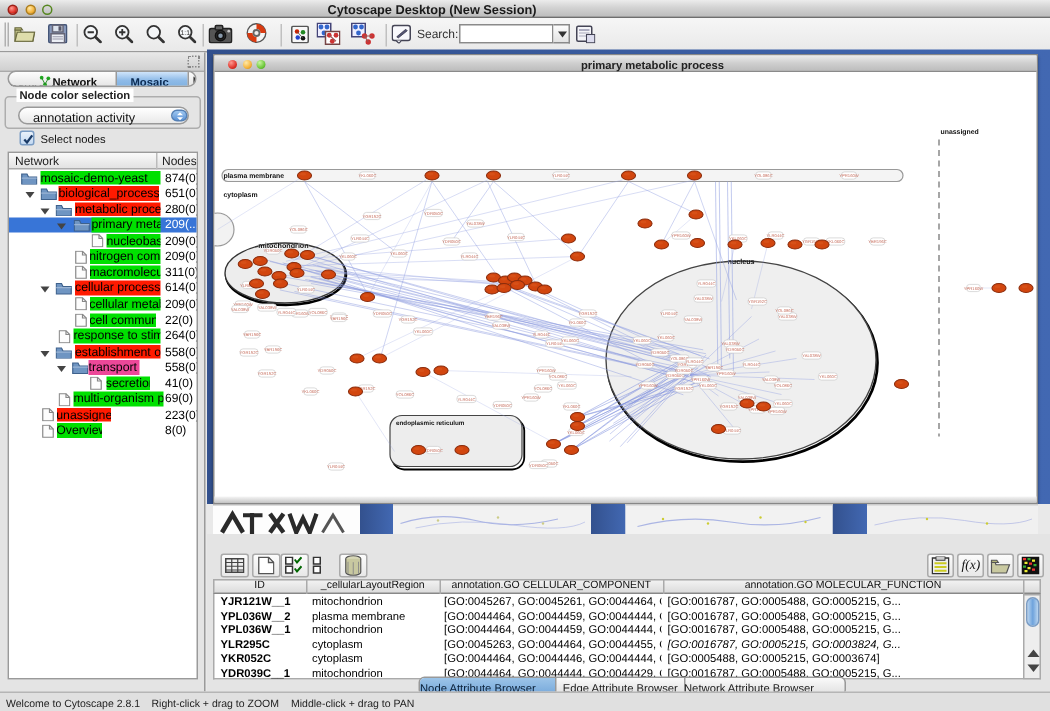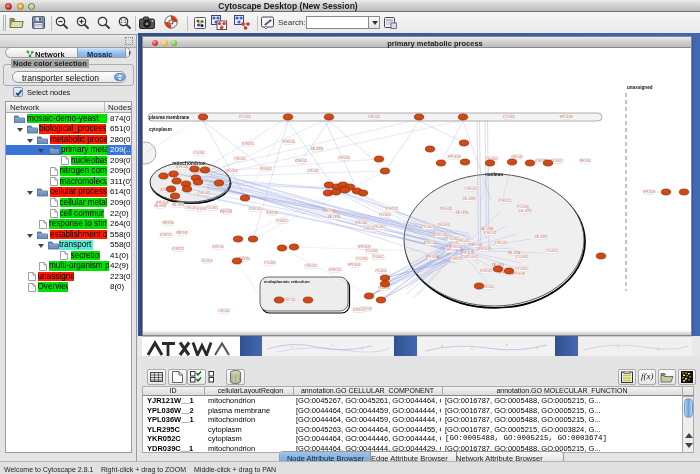--- a/index.html
+++ b/index.html
@@ -129,23 +129,23 @@
         <circle cx="4.5" cy="7" r="1.4" fill="#2a2"></circle>
         <line x1="2" y1="2" x2="4.5" y2="7" stroke="#282" stroke-width="0.7"></line>
         <line x1="7" y1="2.5" x2="4.5" y2="7" stroke="#282" stroke-width="0.7"></line>
       </svg>
 <div class="abs" style="left:29px;top:2px;font-size:7.5px;font-weight:bold;color:#111;">Network</div>
 <div class="abs" style="left:71px;top:0;width:49px;height:11px;background:linear-gradient(#cfe4fa,#8fbbe8 50%,#7caede);border-left:1px solid #9a9a9a;border-right:1px solid #9a9a9a;"></div>
 <div class="abs" style="left:81px;top:2px;font-size:7.5px;font-weight:bold;color:#0a2a52;">Mosaic</div>
 <div class="abs" style="left:123px;top:2.5px;width:0;height:0;border-top:3px solid transparent;border-bottom:3px solid transparent;border-left:5px solid #222;"></div>
 </div>
 <div class="abs" style="left:3px;top:29px;width:131px;height:22px;border:1px solid #adadad;border-radius:3px;"></div>
-<div class="abs" style="left:11px;top:24px;background:#a3a3a3;padding:0 2px;font-size:7.5px;font-weight:bold;color:#222;">Node color selection</div>
+<div class="abs" style="left:11px;top:24px;background:#ffffff;padding:0 2px;font-size:7.5px;font-weight:bold;color:#222;">Node color selection</div>
 <div class="abs" style="left:12px;top:36px;width:114px;height:12px;background:linear-gradient(#ffffff,#e9e9e9);border:1px solid #999;border-radius:6px;">
-<div class="abs" style="left:9px;top:1px;font-size:8.5px;color:#111;">transporter selection</div>
+<div class="abs" style="left:9px;top:1px;font-size:8.5px;color:#111;">annotation activity</div>
 <div class="abs" style="left:101px;top:1px;width:11px;height:8px;background:linear-gradient(#9ec7f0,#5f95d8);border-radius:4px;border:0.5px solid #5580b5;">
 <svg width="10" height="7" viewBox="0 0 10 7">
           <path d="M5 0.8 L7 2.8 L3 2.8 Z" fill="#fff"></path>
           <path d="M5 6.2 L7 4.2 L3 4.2 Z" fill="#fff"></path>
         </svg>
 </div>
     </div>
 <div class="abs" style="left:13px;top:52px;width:10px;height:10px;background:linear-gradient(#eaf2fb,#c3d9f2);border:1px solid #7a9cc4;border-radius:2px;">
 <svg width="10" height="10" viewBox="0 0 10 10">
         <path d="M2.2 5 L4 7 L7.5 2.2" fill="none" stroke="#1a3a66" stroke-width="1.5"></path>
@@ -234,34 +234,34 @@
         <path d="M0.5 2 L0.5 8 L10.5 8 L10.5 3 L5 3 L4 1 L0.5 1 Z" fill="#6f95c2" stroke="#3e618c" stroke-width="0.8"></path>
         <path d="M0.5 3.8 L10.5 3.8" stroke="#9ab4d4" stroke-width="0.8"></path>
       </svg>
 <div class="abs" style="left:44px;top:127.66000000000001px;width:57px;height:9.5px;background:#ff1a00;overflow:hidden;white-space:nowrap;font-size:8.2px;color:#000;line-height:9.5px;">establishment of lo</div>
 <div class="abs" style="left:104px;top:127.66000000000001px;font-size:8px;color:#000;line-height:9.5px;">558(0)</div>
 <div class="abs" style="left:32px;top:142.22px;width:0;height:0;border-left:3.5px solid transparent;border-right:3.5px solid transparent;border-top:4.5px solid #444;"></div>
 <svg class="abs" style="left:42px;top:139.22px" width="11" height="8.5" viewBox="0 0 11 8.5">
         <path d="M0.5 2 L0.5 8 L10.5 8 L10.5 3 L5 3 L4 1 L0.5 1 Z" fill="#6f95c2" stroke="#3e618c" stroke-width="0.8"></path>
         <path d="M0.5 3.8 L10.5 3.8" stroke="#9ab4d4" stroke-width="0.8"></path>
       </svg>
-<div class="abs" style="left:53px;top:138.22px;width:34px;height:9.5px;background:#5eead4;overflow:hidden;white-space:nowrap;font-size:8.2px;color:#000;line-height:9.5px;">transport</div>
+<div class="abs" style="left:53px;top:138.22px;width:34px;height:9.5px;background:#ec4899;overflow:hidden;white-space:nowrap;font-size:8.2px;color:#000;line-height:9.5px;">transport</div>
 <div class="abs" style="left:104px;top:138.22px;font-size:8px;color:#000;line-height:9.5px;">558(0)</div>
 <svg class="abs" style="left:54px;top:149.28px" width="8" height="9" viewBox="0 0 8 9">
         <path d="M0.5 0.5 L5 0.5 L7.5 3 L7.5 8.5 L0.5 8.5 Z" fill="#fdfdfd" stroke="#888" stroke-width="0.8"></path>
         <path d="M5 0.5 L5 3 L7.5 3" fill="none" stroke="#888" stroke-width="0.8"></path>
       </svg>
 <div class="abs" style="left:64.5px;top:148.78px;width:29.5px;height:9.5px;background:#00e000;overflow:hidden;white-space:nowrap;font-size:8.2px;color:#000;line-height:9.5px;">secretion</div>
 <div class="abs" style="left:104px;top:148.78px;font-size:8px;color:#000;line-height:9.5px;">41(0)</div>
 <svg class="abs" style="left:33px;top:159.84px" width="8" height="9" viewBox="0 0 8 9">
         <path d="M0.5 0.5 L5 0.5 L7.5 3 L7.5 8.5 L0.5 8.5 Z" fill="#fdfdfd" stroke="#888" stroke-width="0.8"></path>
         <path d="M5 0.5 L5 3 L7.5 3" fill="none" stroke="#888" stroke-width="0.8"></path>
       </svg>
 <div class="abs" style="left:43px;top:159.34px;width:60px;height:9.5px;background:#00e000;overflow:hidden;white-space:nowrap;font-size:8.2px;color:#000;line-height:9.5px;">multi-organism pro</div>
-<div class="abs" style="left:104px;top:159.34px;font-size:8px;color:#000;line-height:9.5px;">42(9)</div>
+<div class="abs" style="left:104px;top:159.34px;font-size:8px;color:#000;line-height:9.5px;">69(0)</div>
 <svg class="abs" style="left:21.5px;top:170.4px" width="8" height="9" viewBox="0 0 8 9">
         <path d="M0.5 0.5 L5 0.5 L7.5 3 L7.5 8.5 L0.5 8.5 Z" fill="#fdfdfd" stroke="#888" stroke-width="0.8"></path>
         <path d="M5 0.5 L5 3 L7.5 3" fill="none" stroke="#888" stroke-width="0.8"></path>
       </svg>
 <div class="abs" style="left:31.5px;top:169.9px;width:36.5px;height:9.5px;background:#ff1a00;overflow:hidden;white-space:nowrap;font-size:8.2px;color:#000;line-height:9.5px;">unassigned</div>
 <div class="abs" style="left:104px;top:169.9px;font-size:8px;color:#000;line-height:9.5px;">223(0)</div>
 <svg class="abs" style="left:21.5px;top:180.96px" width="8" height="9" viewBox="0 0 8 9">
         <path d="M0.5 0.5 L5 0.5 L7.5 3 L7.5 8.5 L0.5 8.5 Z" fill="#fdfdfd" stroke="#888" stroke-width="0.8"></path>
         <path d="M5 0.5 L5 3 L7.5 3" fill="none" stroke="#888" stroke-width="0.8"></path>
       </svg>
@@ -819,38 +819,38 @@
 <div class="abs" style="left:70px;top:49.5px;font-size:7.5px;color:#000;white-space:nowrap;">plasma membrane</div>
 <div class="abs" style="left:158px;top:49.5px;width:145px;font-size:7.5px;color:#000;white-space:nowrap;overflow:hidden;">[GO:0044464, GO:0044459, GO:0044444, G...</div>
 <div class="abs" style="left:307px;top:49.5px;width:236px;font-size:7.5px;color:#000;white-space:nowrap;overflow:hidden;">[GO:0016787, GO:0005488, GO:0005215, G...</div>
 <div class="abs" style="left:9px;top:59.0px;font-size:7.5px;font-weight:bold;color:#000;white-space:nowrap;">YPL036W__1</div>
 <div class="abs" style="left:70px;top:59.0px;font-size:7.5px;color:#000;white-space:nowrap;">mitochondrion</div>
 <div class="abs" style="left:158px;top:59.0px;width:145px;font-size:7.5px;color:#000;white-space:nowrap;overflow:hidden;">[GO:0044464, GO:0044459, GO:0044444, G...</div>
 <div class="abs" style="left:307px;top:59.0px;width:236px;font-size:7.5px;color:#000;white-space:nowrap;overflow:hidden;">[GO:0016787, GO:0005488, GO:0005215, G...</div>
 <div class="abs" style="left:9px;top:68.5px;font-size:7.5px;font-weight:bold;color:#000;white-space:nowrap;">YLR295C</div>
 <div class="abs" style="left:70px;top:68.5px;font-size:7.5px;color:#000;white-space:nowrap;">cytoplasm</div>
 <div class="abs" style="left:158px;top:68.5px;width:145px;font-size:7.5px;color:#000;white-space:nowrap;overflow:hidden;">[GO:0045263, GO:0044464, GO:0044455, G...</div>
-<div class="abs" style="left:307px;top:68.5px;width:236px;font-size:7.5px;color:#000;white-space:nowrap;overflow:hidden;">[GO:0016787, GO:0005215, GO:0003824, G...</div>
+<div class="abs" style="left:307px;top:68.5px;width:236px;font-size:7.5px;color:#000;white-space:nowrap;overflow:hidden;font-style:italic;">[GO:0016787, GO:0005215, GO:0003824, G...</div>
 <div class="abs" style="left:9px;top:78.0px;font-size:7.5px;font-weight:bold;color:#000;white-space:nowrap;text-align:center;">YKR052C</div>
 <div class="abs" style="left:70px;top:78.0px;font-size:7.5px;color:#000;white-space:nowrap;">cytoplasm</div>
 <div class="abs" style="left:158px;top:78.0px;width:145px;font-size:7.5px;color:#000;white-space:nowrap;overflow:hidden;">[GO:0044464, GO:0044446, GO:0044444, G...</div>
-<div class="abs" style="left:307px;top:78.0px;width:236px;font-size:7.5px;color:#000;white-space:nowrap;overflow:hidden;font-family:Liberation Mono, monospace;">[GO:0005488, GO:0005215, GO:0003674]</div>
+<div class="abs" style="left:307px;top:78.0px;width:236px;font-size:7.5px;color:#000;white-space:nowrap;overflow:hidden;">[GO:0005488, GO:0005215, GO:0003674]</div>
 <div class="abs" style="left:9px;top:87.5px;font-size:7.5px;font-weight:bold;color:#000;white-space:nowrap;">YDR039C__1</div>
 <div class="abs" style="left:70px;top:87.5px;font-size:7.5px;color:#000;white-space:nowrap;">mitochondrion</div>
 <div class="abs" style="left:158px;top:87.5px;width:145px;font-size:7.5px;color:#000;white-space:nowrap;overflow:hidden;">[GO:0044464, GO:0044444, GO:0044429, G...</div>
 <div class="abs" style="left:307px;top:87.5px;width:236px;font-size:7.5px;color:#000;white-space:nowrap;overflow:hidden;">[GO:0016787, GO:0005488, GO:0005215, G...</div>
 <div class="abs" style="left:544px;top:39.5px;width:12px;height:57px;background:#eee;border:1px solid #aaa;">
 <div class="abs" style="left:1px;top:1px;width:9px;height:20px;background:linear-gradient(90deg,#b8d4f0,#6fa3dc,#b8d4f0);border-radius:4.5px;border:0.5px solid #7a9cc4;"></div>
 <div class="abs" style="left:1.5px;top:36px;width:0;height:0;border-left:4px solid transparent;border-right:4px solid transparent;border-bottom:5px solid #444;"></div>
 <div class="abs" style="left:1.5px;top:46px;width:0;height:0;border-left:4px solid transparent;border-right:4px solid transparent;border-top:5px solid #444;"></div>
 </div>
 </div>
 <div class="abs" style="left:279px;top:451px;width:285px;height:13px;background:linear-gradient(#fafafa,#e0e0e0);border:1px solid #999;border-radius:4px;overflow:hidden;">
 <div class="abs" style="left:0;top:0;width:91px;height:13px;background:linear-gradient(#9cc4e8,#6fa3d8);border-right:1px solid #999;"></div>
-<div class="abs" style="left:0;top:1.5px;width:91px;text-align:center;font-size:7.5px;color:#0a2038;">Node Attribute Browser</div>
-<div class="abs" style="left:91px;top:1.5px;width:85px;text-align:left;font-size:7.5px;color:#222;">Edge Attribute Browser</div>
+<div class="abs" style="left:0;top:1.5px;width:91px;text-align:left;font-size:7.5px;color:#0a2038;">Node Attribute Browser</div>
+<div class="abs" style="left:91px;top:1.5px;width:85px;text-align:center;font-size:7.5px;color:#222;">Edge Attribute Browser</div>
 <div class="abs" style="left:176px;top:0;width:1px;height:13px;background:#999;"></div>
 <div class="abs" style="left:176px;top:1.5px;width:109px;text-align:left;font-size:7.5px;color:#222;">Network Attribute Browser</div>
 </div>
 <div class="abs" style="left:0;top:461px;width:700px;height:13px;background:#e0e0e0;border-top:1px solid #b5b5b5;">
 <div class="abs" style="left:4px;top:3.5px;font-size:7px;color:#222;">Welcome to Cytoscape 2.8.1</div>
 <div class="abs" style="left:101px;top:3.5px;font-size:7px;color:#222;">Right-click + drag to ZOOM</div>
 <div class="abs" style="left:194px;top:3.5px;font-size:7px;color:#222;">Middle-click + drag to PAN</div>
 </div>
 </body></html>

